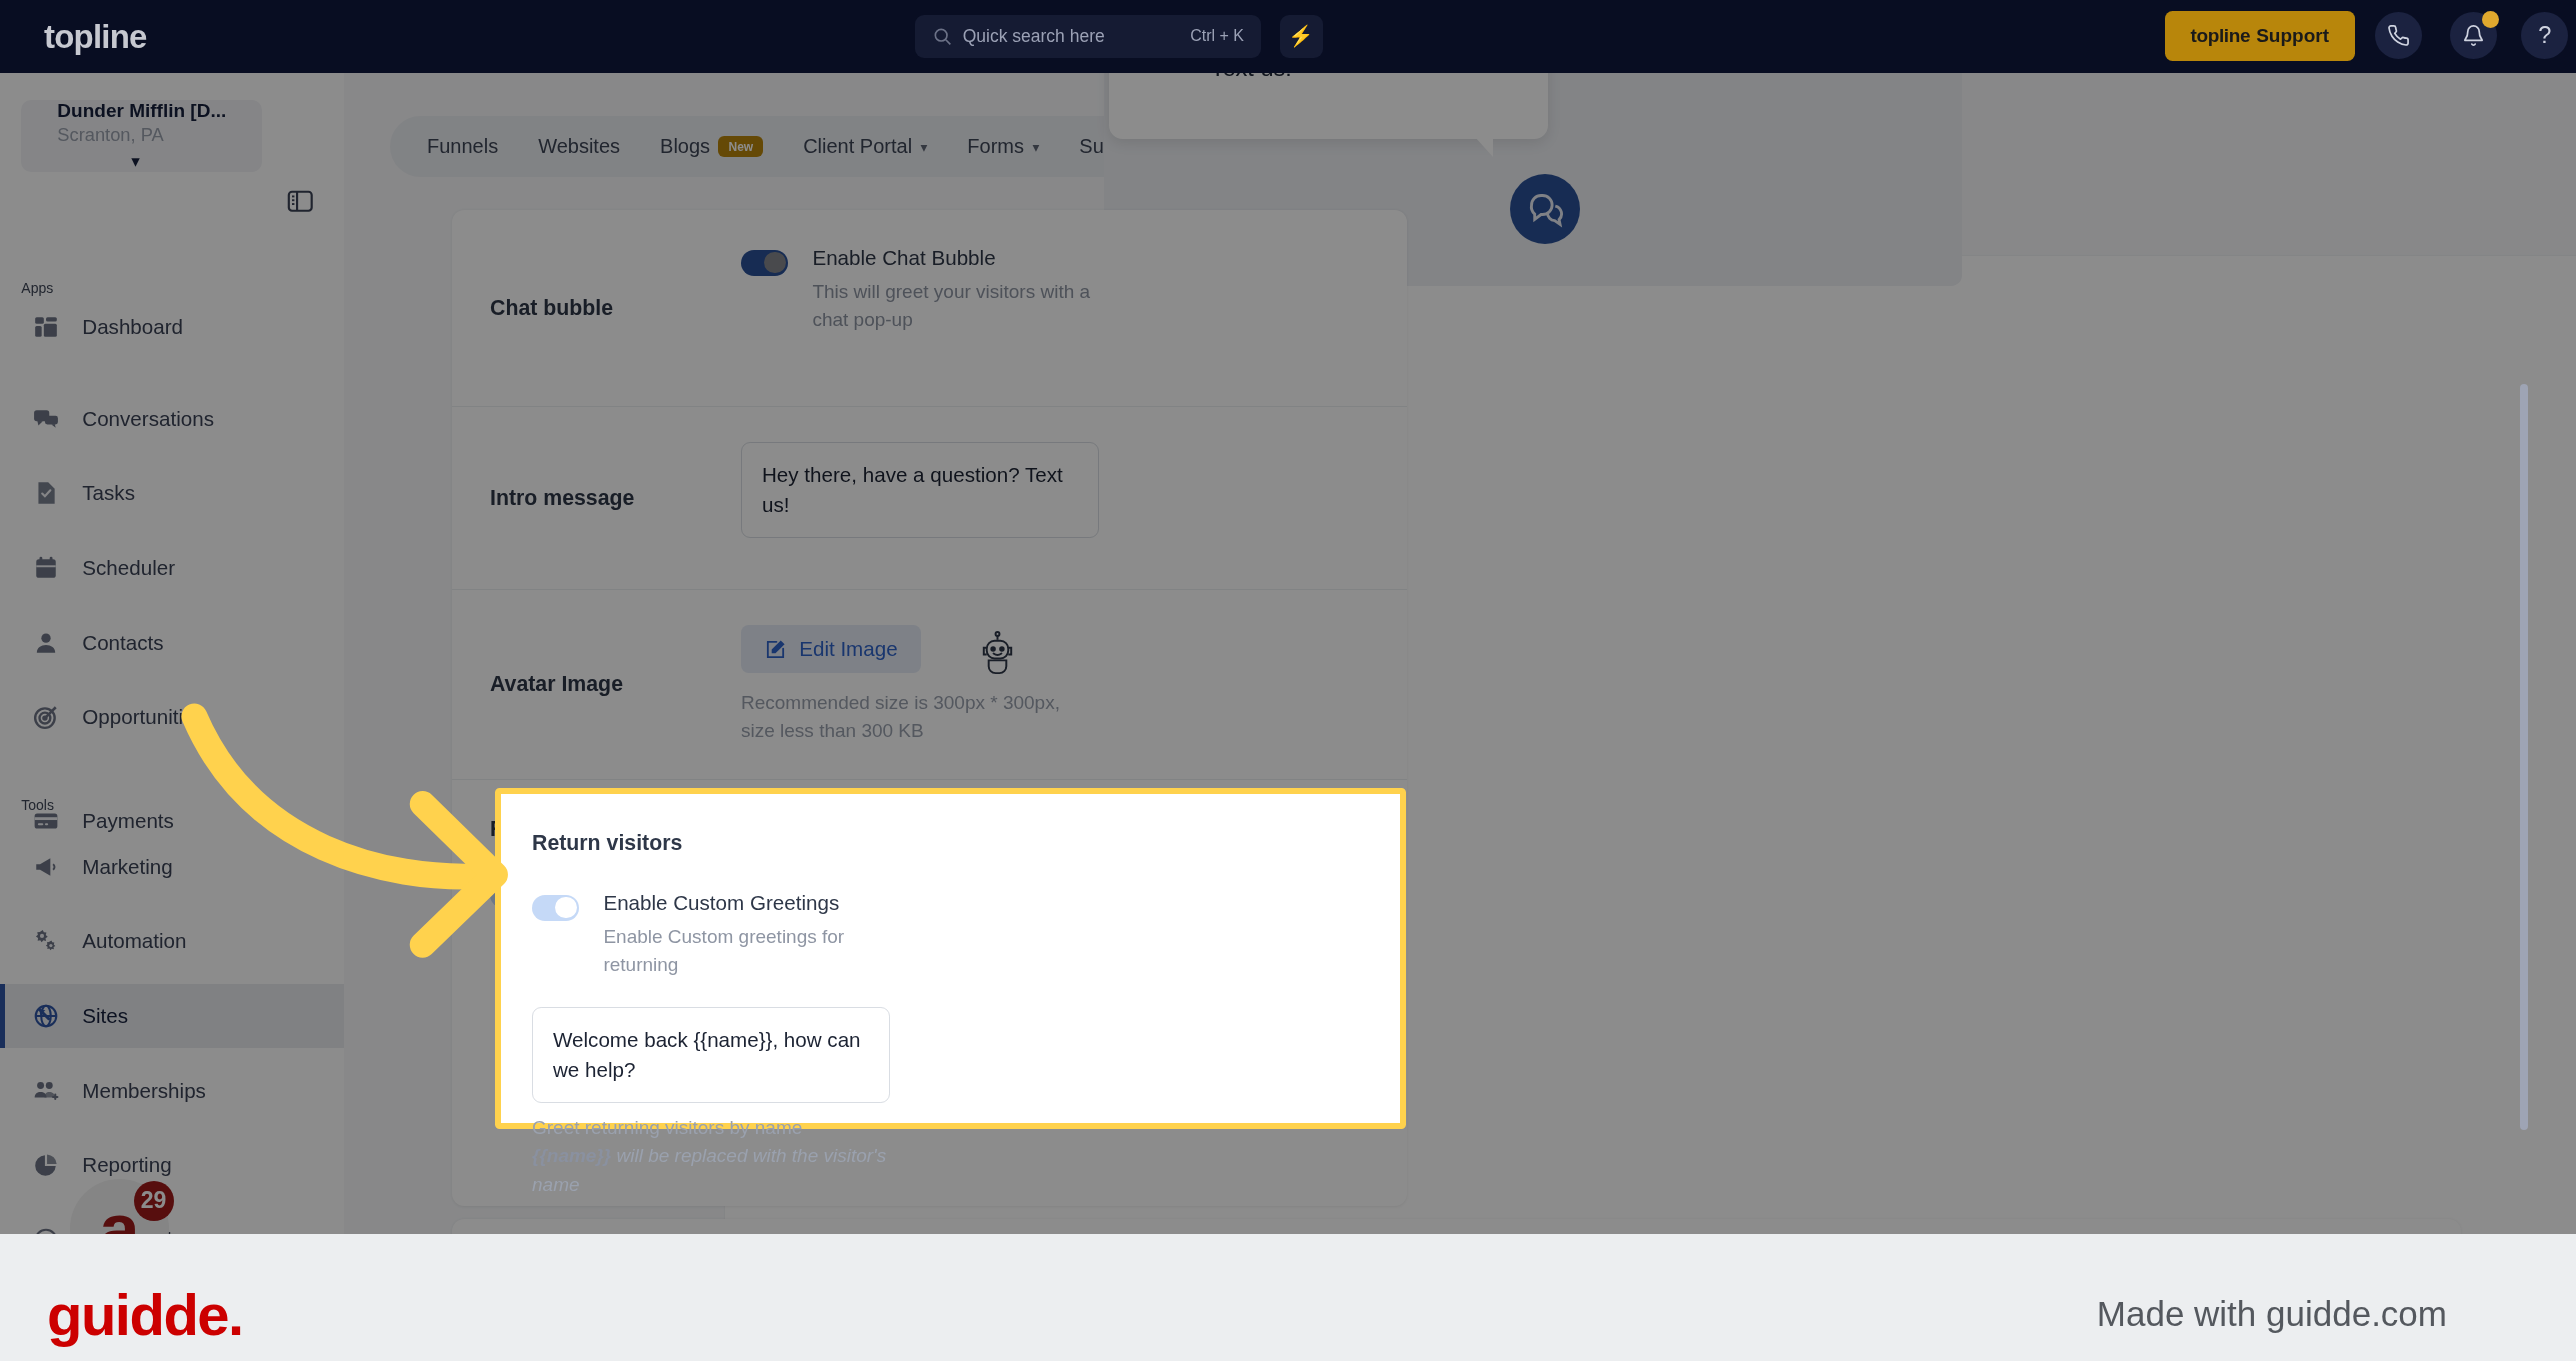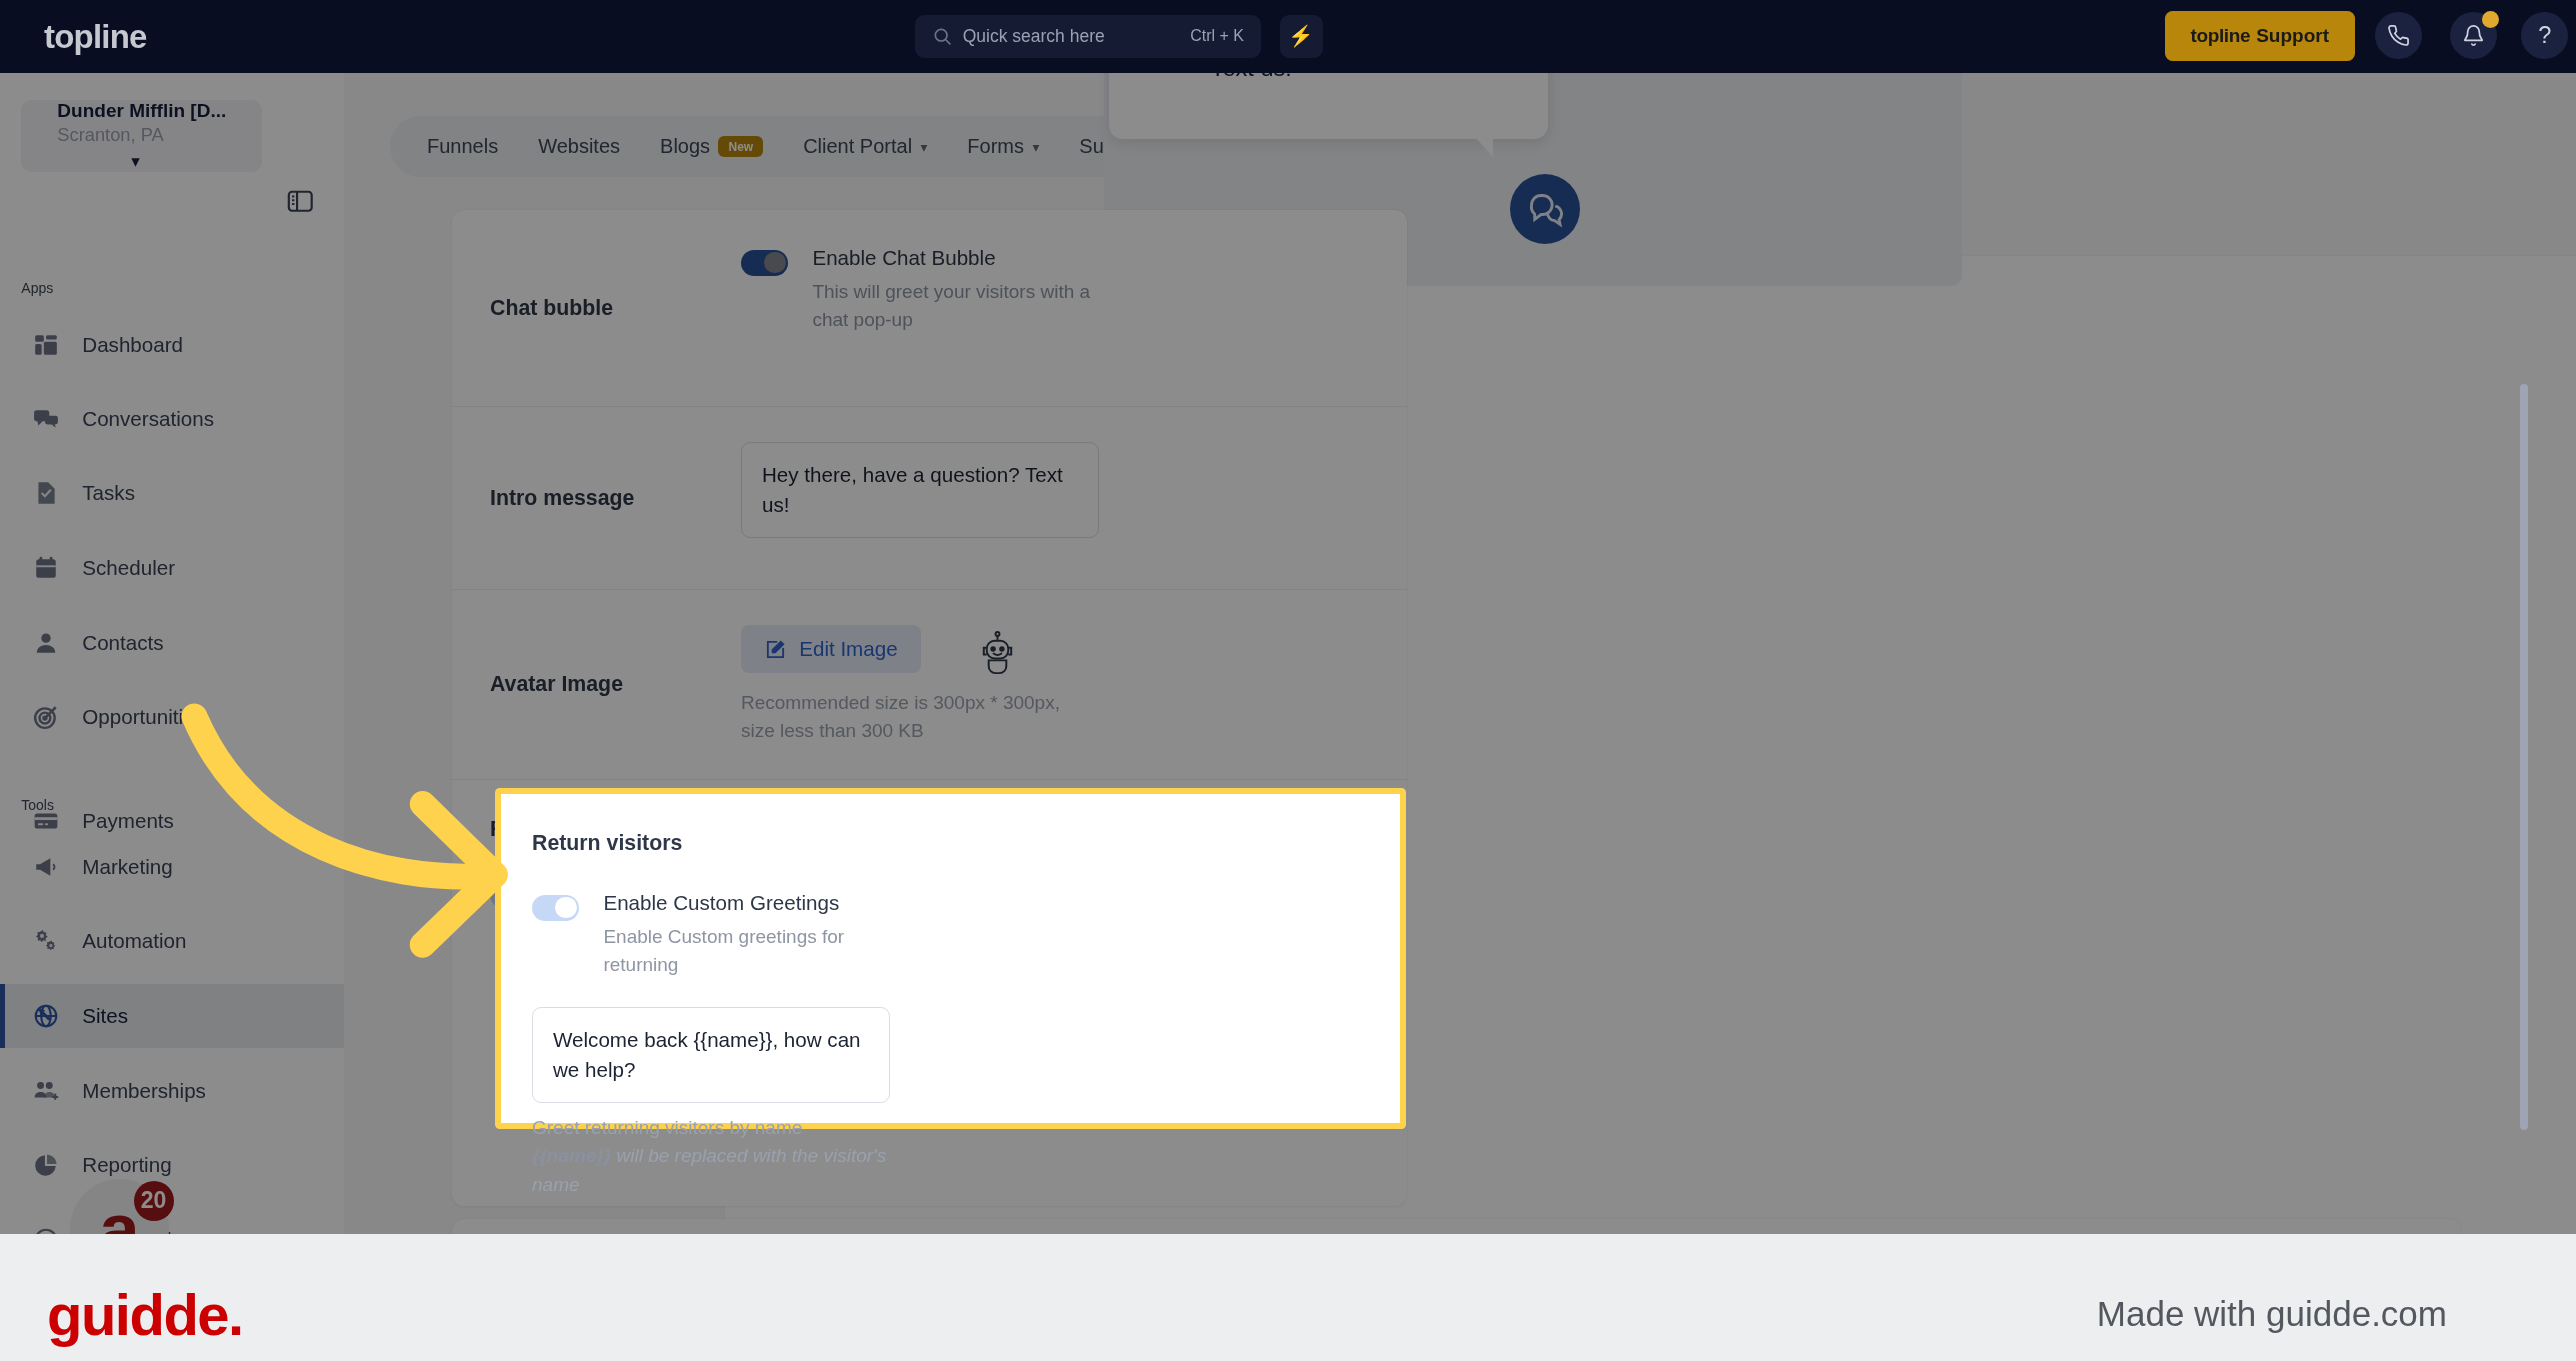--- a/index.html
+++ b/index.html
@@ -399,21 +399,21 @@
         <rect x="3" y="4.5" width="18" height="15" rx="2.5"></rect>
         <line x1="9.5" y1="4.5" x2="9.5" y2="19.5"></line>
         <line x1="5.5" y1="8.2" x2="7.4" y2="8.2" stroke-width="1.5"></line>
         <line x1="5.5" y1="11.2" x2="7.4" y2="11.2" stroke-width="1.5"></line>
         <line x1="5.5" y1="14.2" x2="7.4" y2="14.2" stroke-width="1.5"></line>
       </svg>
     </div>
 
     <div class="nav-group-label" id="label-apps">Apps</div>
 
-    <div class="nav-item" style="top:240px">
+    <div class="nav-item" style="top:222px">
       <span class="nico">
         <svg width="26" height="26" viewBox="0 0 24 24" fill="currentColor">
           <rect x="2" y="3" width="8" height="6" rx="1.4"></rect>
           <rect x="12" y="3" width="10" height="4" rx="1.4"></rect>
           <rect x="2" y="11" width="6" height="10" rx="1.4"></rect>
           <rect x="10" y="9" width="12" height="12" rx="1.4"></rect>
         </svg>
       </span>
       <span class="nlabel">Dashboard</span>
     </div>
@@ -553,21 +553,21 @@
           <circle cx="12" cy="12" r="9.5"></circle>
           <path d="M9.3 9.2a2.8 2.8 0 0 1 5.4 1c0 1.9-2.7 2.3-2.7 4" stroke-linecap="round"></path>
           <circle cx="12" cy="17.2" r="1.1" fill="currentColor" stroke="none"></circle>
         </svg>
       </span>
       <span class="nlabel">Help Desk</span>
     </div>
 
     <div id="bottom-badge-item">
       <span id="bottom-badge-glyph">a</span>
-      <span id="bottom-badge-count">20</span>
+      <span id="bottom-badge-count">29</span>
     </div>
   </div>
 
   <div id="main">
 
     <div id="tabbar">
       <div class="tab">
         <span>Funnels</span>
       </div>
       <div class="tab">

